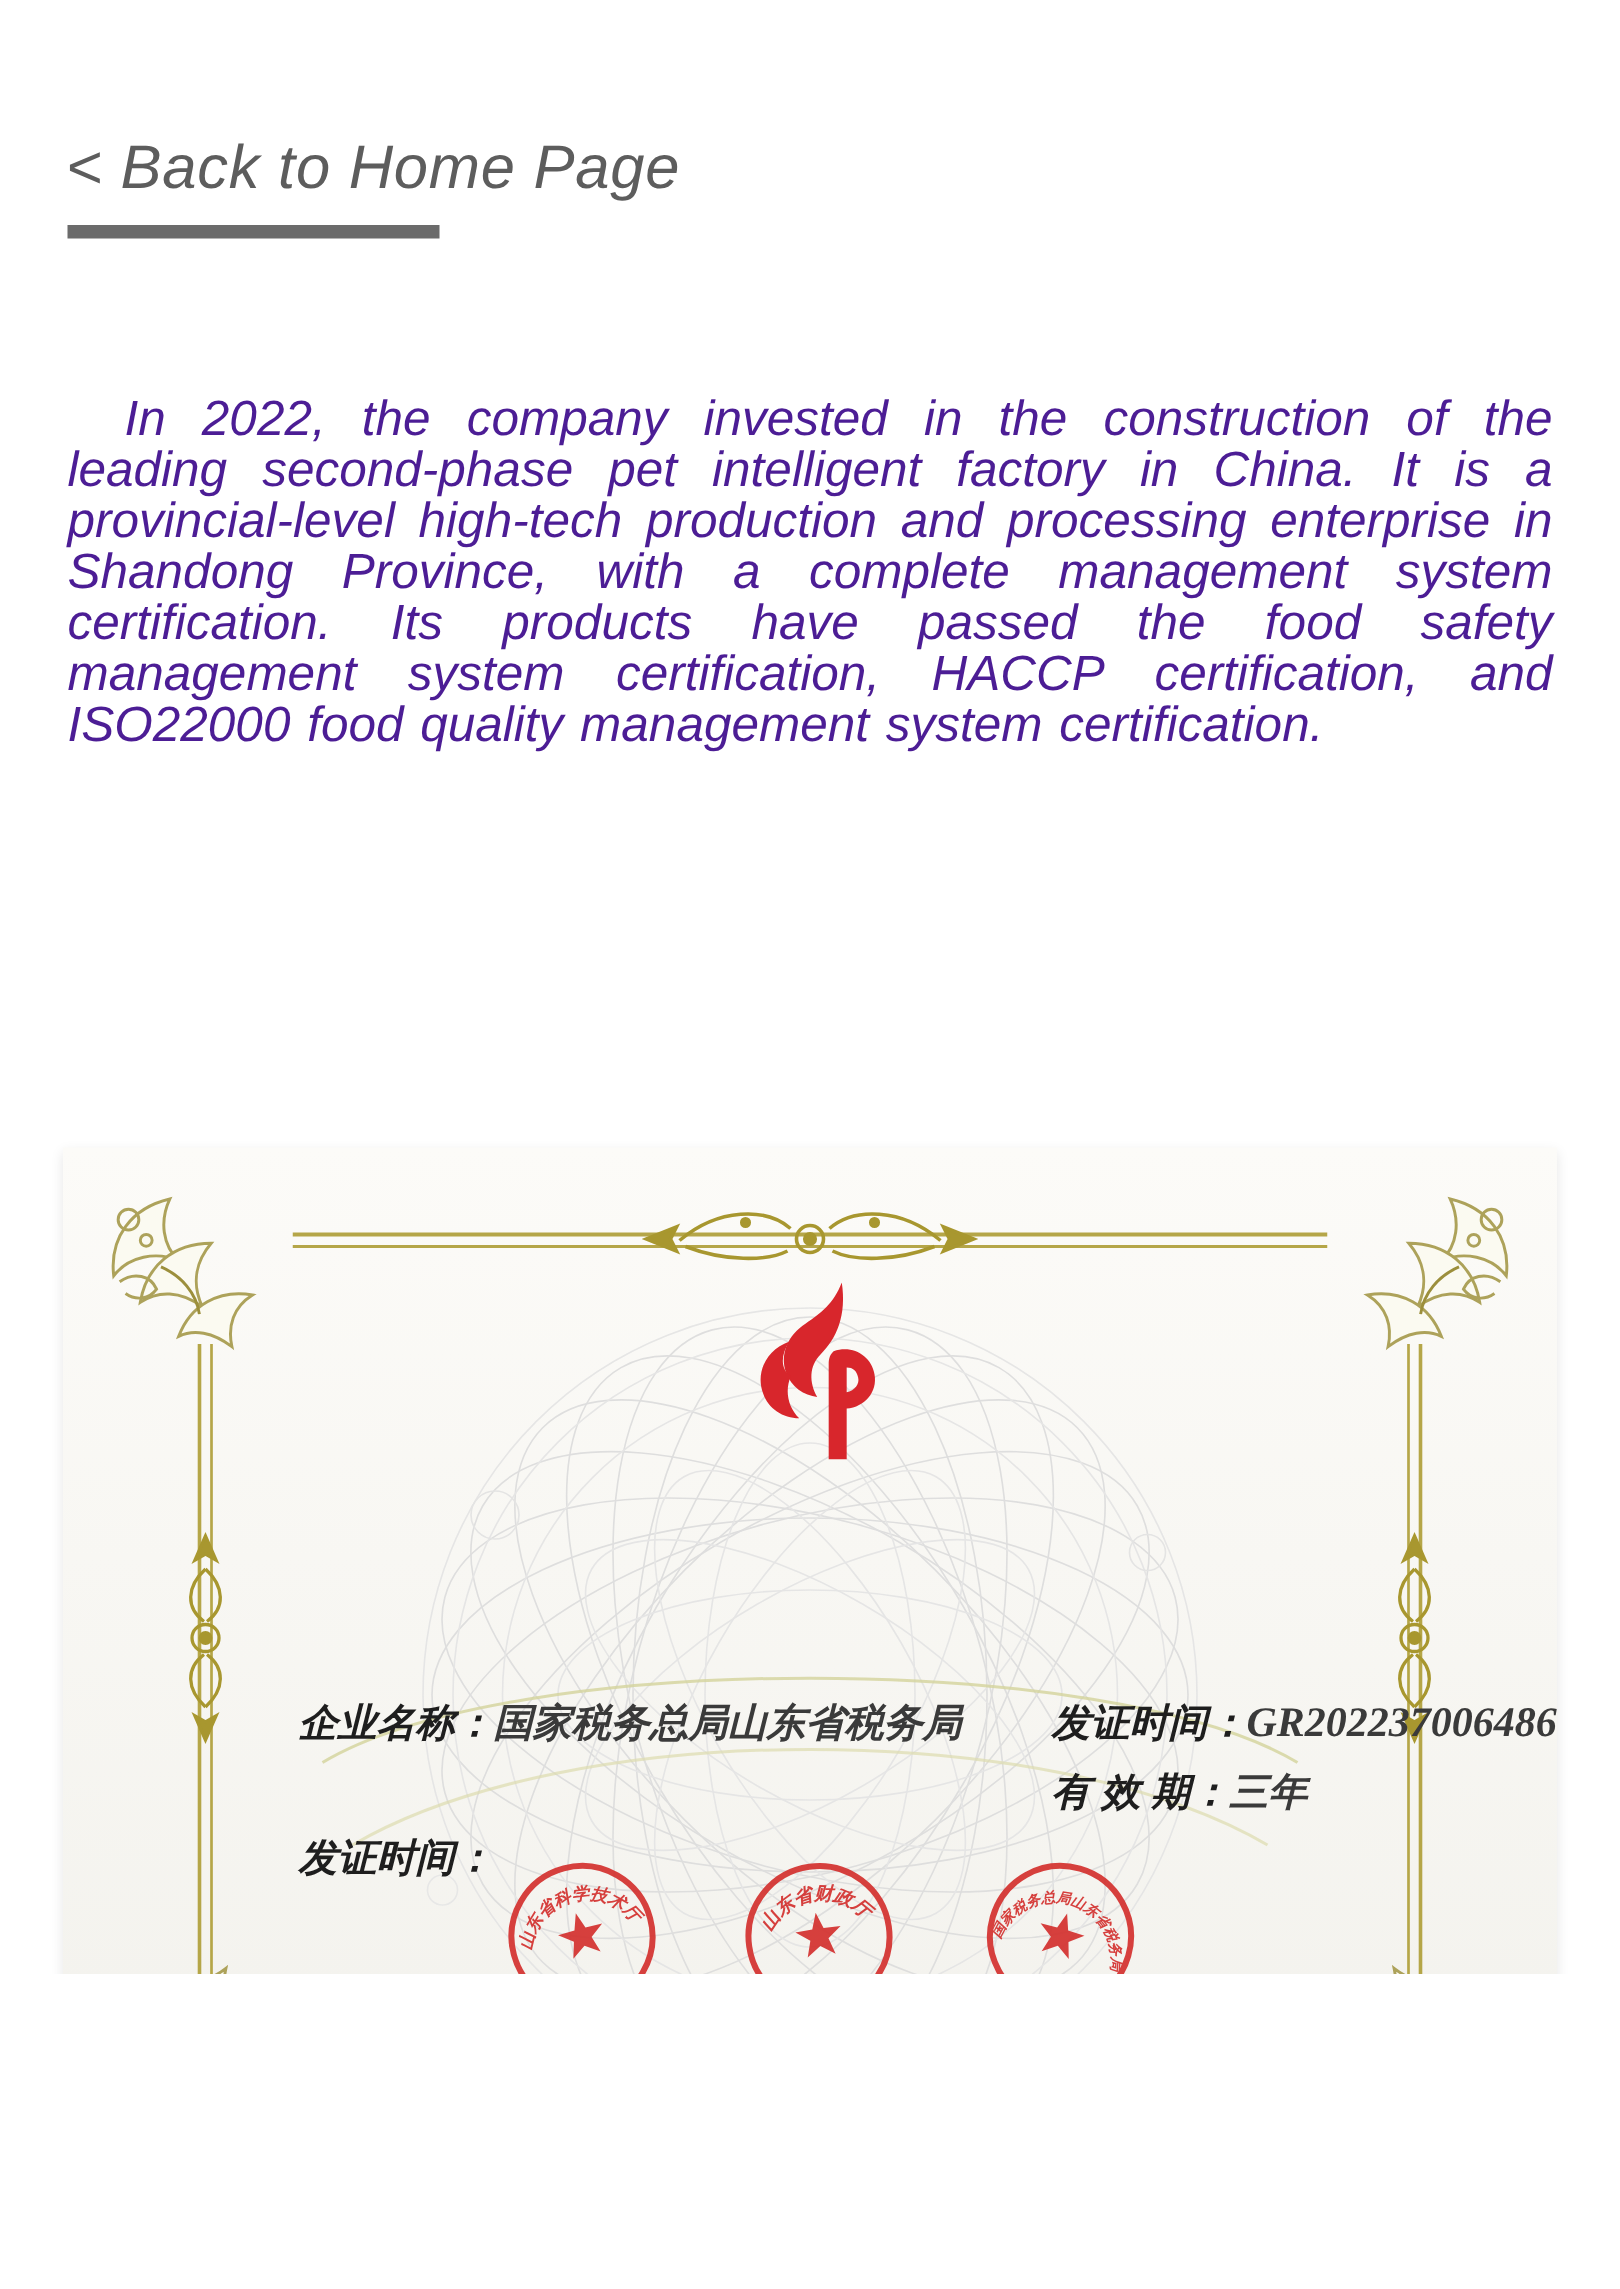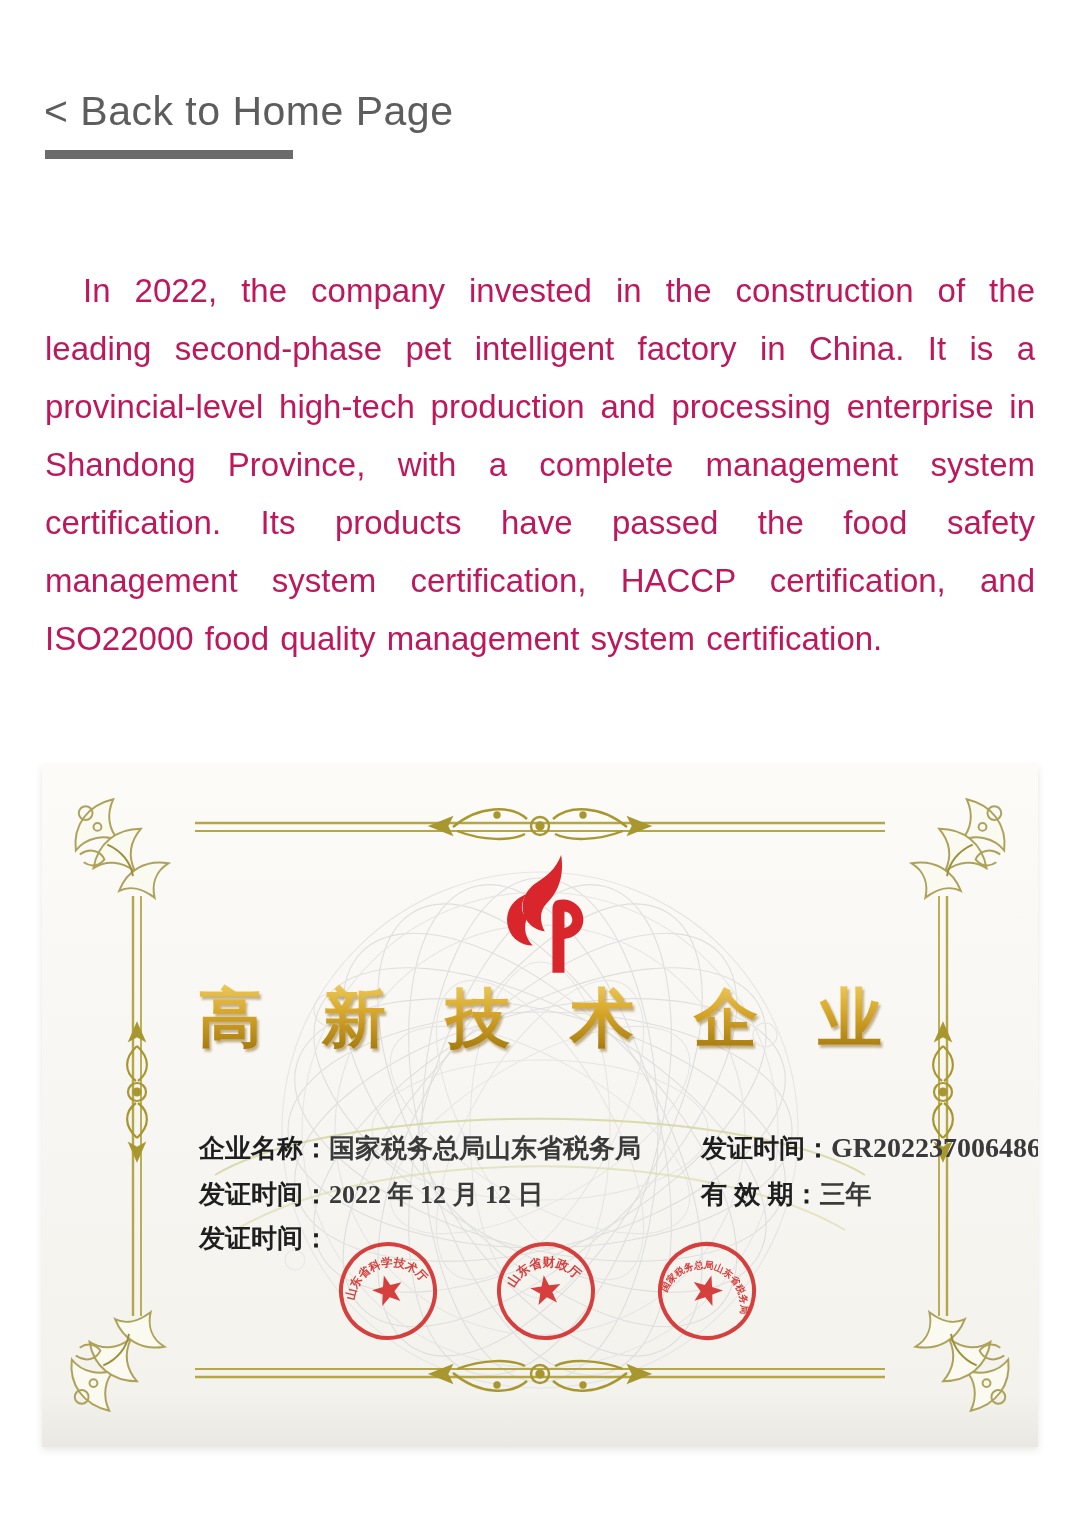--- a/index.html
+++ b/index.html
@@ -1,26 +1,26 @@
 <!DOCTYPE html>
 <html><head>
 <meta charset="utf-8">
 <style>
   html,body{margin:0;padding:0;background:#ffffff;}
-  #page{position:relative;width:1080px;height:1526px;background:#ffffff;overflow:hidden;
-        font-family:"Liberation Sans","DejaVu Sans",sans-serif;}
+  #page{position:relative;width:1080px;height:1316px;background:#ffffff;overflow:hidden;
+        font-family:"Liberation Sans","DejaVu Sans",sans-serif;font-style:italic;}
 
   
   .back-link{position:absolute;left:44px;top:88px;font-size:41px;color:#5d5d5d;
              letter-spacing:.5px;text-decoration:none;cursor:pointer;}
   .back-underline{position:absolute;left:45px;top:150px;width:248px;height:9px;background:#6b6b6b;}
 
   
-  .intro{position:absolute;left:45px;top:262px;width:990px;font-size:33px;line-height:58px;
-         color:#be185d;text-align:justify;text-indent:38px;margin:0;word-spacing:2px;}
+  .intro{position:absolute;left:45px;top:262px;width:990px;font-size:33px;line-height:34px;
+         color:#4c1d95;text-align:justify;text-indent:38px;margin:0;word-spacing:2px;}
 
   
   .certificate{position:absolute;left:42px;top:765px;width:996px;height:682px;
                background:linear-gradient(180deg,#fcfbf8 0%,#f8f7f3 40%,#f3f2ed 92%,#e9e8e3 100%);
                box-shadow:0 3px 8px rgba(0,0,0,.10);overflow:hidden;}
   .cert-abs{position:absolute;}
 
   .corner{width:128px;height:124px;}
   .corner.tl{left:22px;top:24px;}
   .corner.tr{right:22px;top:24px;transform:scaleX(-1);}
@@ -214,30 +214,26 @@
     </svg>
 
     <svg class="cert-abs torch" viewBox="0 0 100 110">
       <g fill="#d8262c">
         <path d="M63 0 C58 13 50 19 41 25 C30 32 25 44 29 55 C32 64 40 69 48 70 C43 61 43 51 50 44 C60 34 66 20 63 0 Z"></path>
         <path d="M31 36 C17 41 10 55 15 68 C18 77 27 83 37 83 C30 76 28 66 32 57 C26 54 25 45 31 36 Z"></path>
         <path d="M58 42 C70 38 81 45 83 56 C85 67 77 76 66 77 L66 108 L55 108 L55 50 C55 46 56 44 58 42 Z M66 52 L66 67 C71 66 74 62 73 58 C72 54 70 52 66 52 Z" fill-rule="evenodd"></path>
       </g>
     </svg>
 
-    <div class="cert-abs cert-title">高新技术企业</div>
 
     <div class="cert-abs field-row row-l y1">
       <span class="f-label">企业名称：</span><span class="f-value">国家税务总局山东省税务局</span>
     </div>
     <div class="cert-abs field-row row-r y1">
       <span class="f-label">发证时间：</span><span class="f-value" style="font-size:28px;">GR202237006486</span>
-    </div>
-    <div class="cert-abs field-row row-l y2">
-      <span class="f-label">发证时间：</span><span class="f-value">2022 年 12 月 12 日</span>
     </div>
     <div class="cert-abs field-row row-r y2">
       <span class="f-label">有 效 期：</span><span class="f-value">三年</span>
     </div>
     <div class="cert-abs field-row row-l y3">
       <span class="f-label">发证时间：</span>
     </div>
 
     <svg class="cert-abs seal s1" viewBox="-56 -56 112 112">
       <g transform="rotate(-15)" opacity="0.92">

